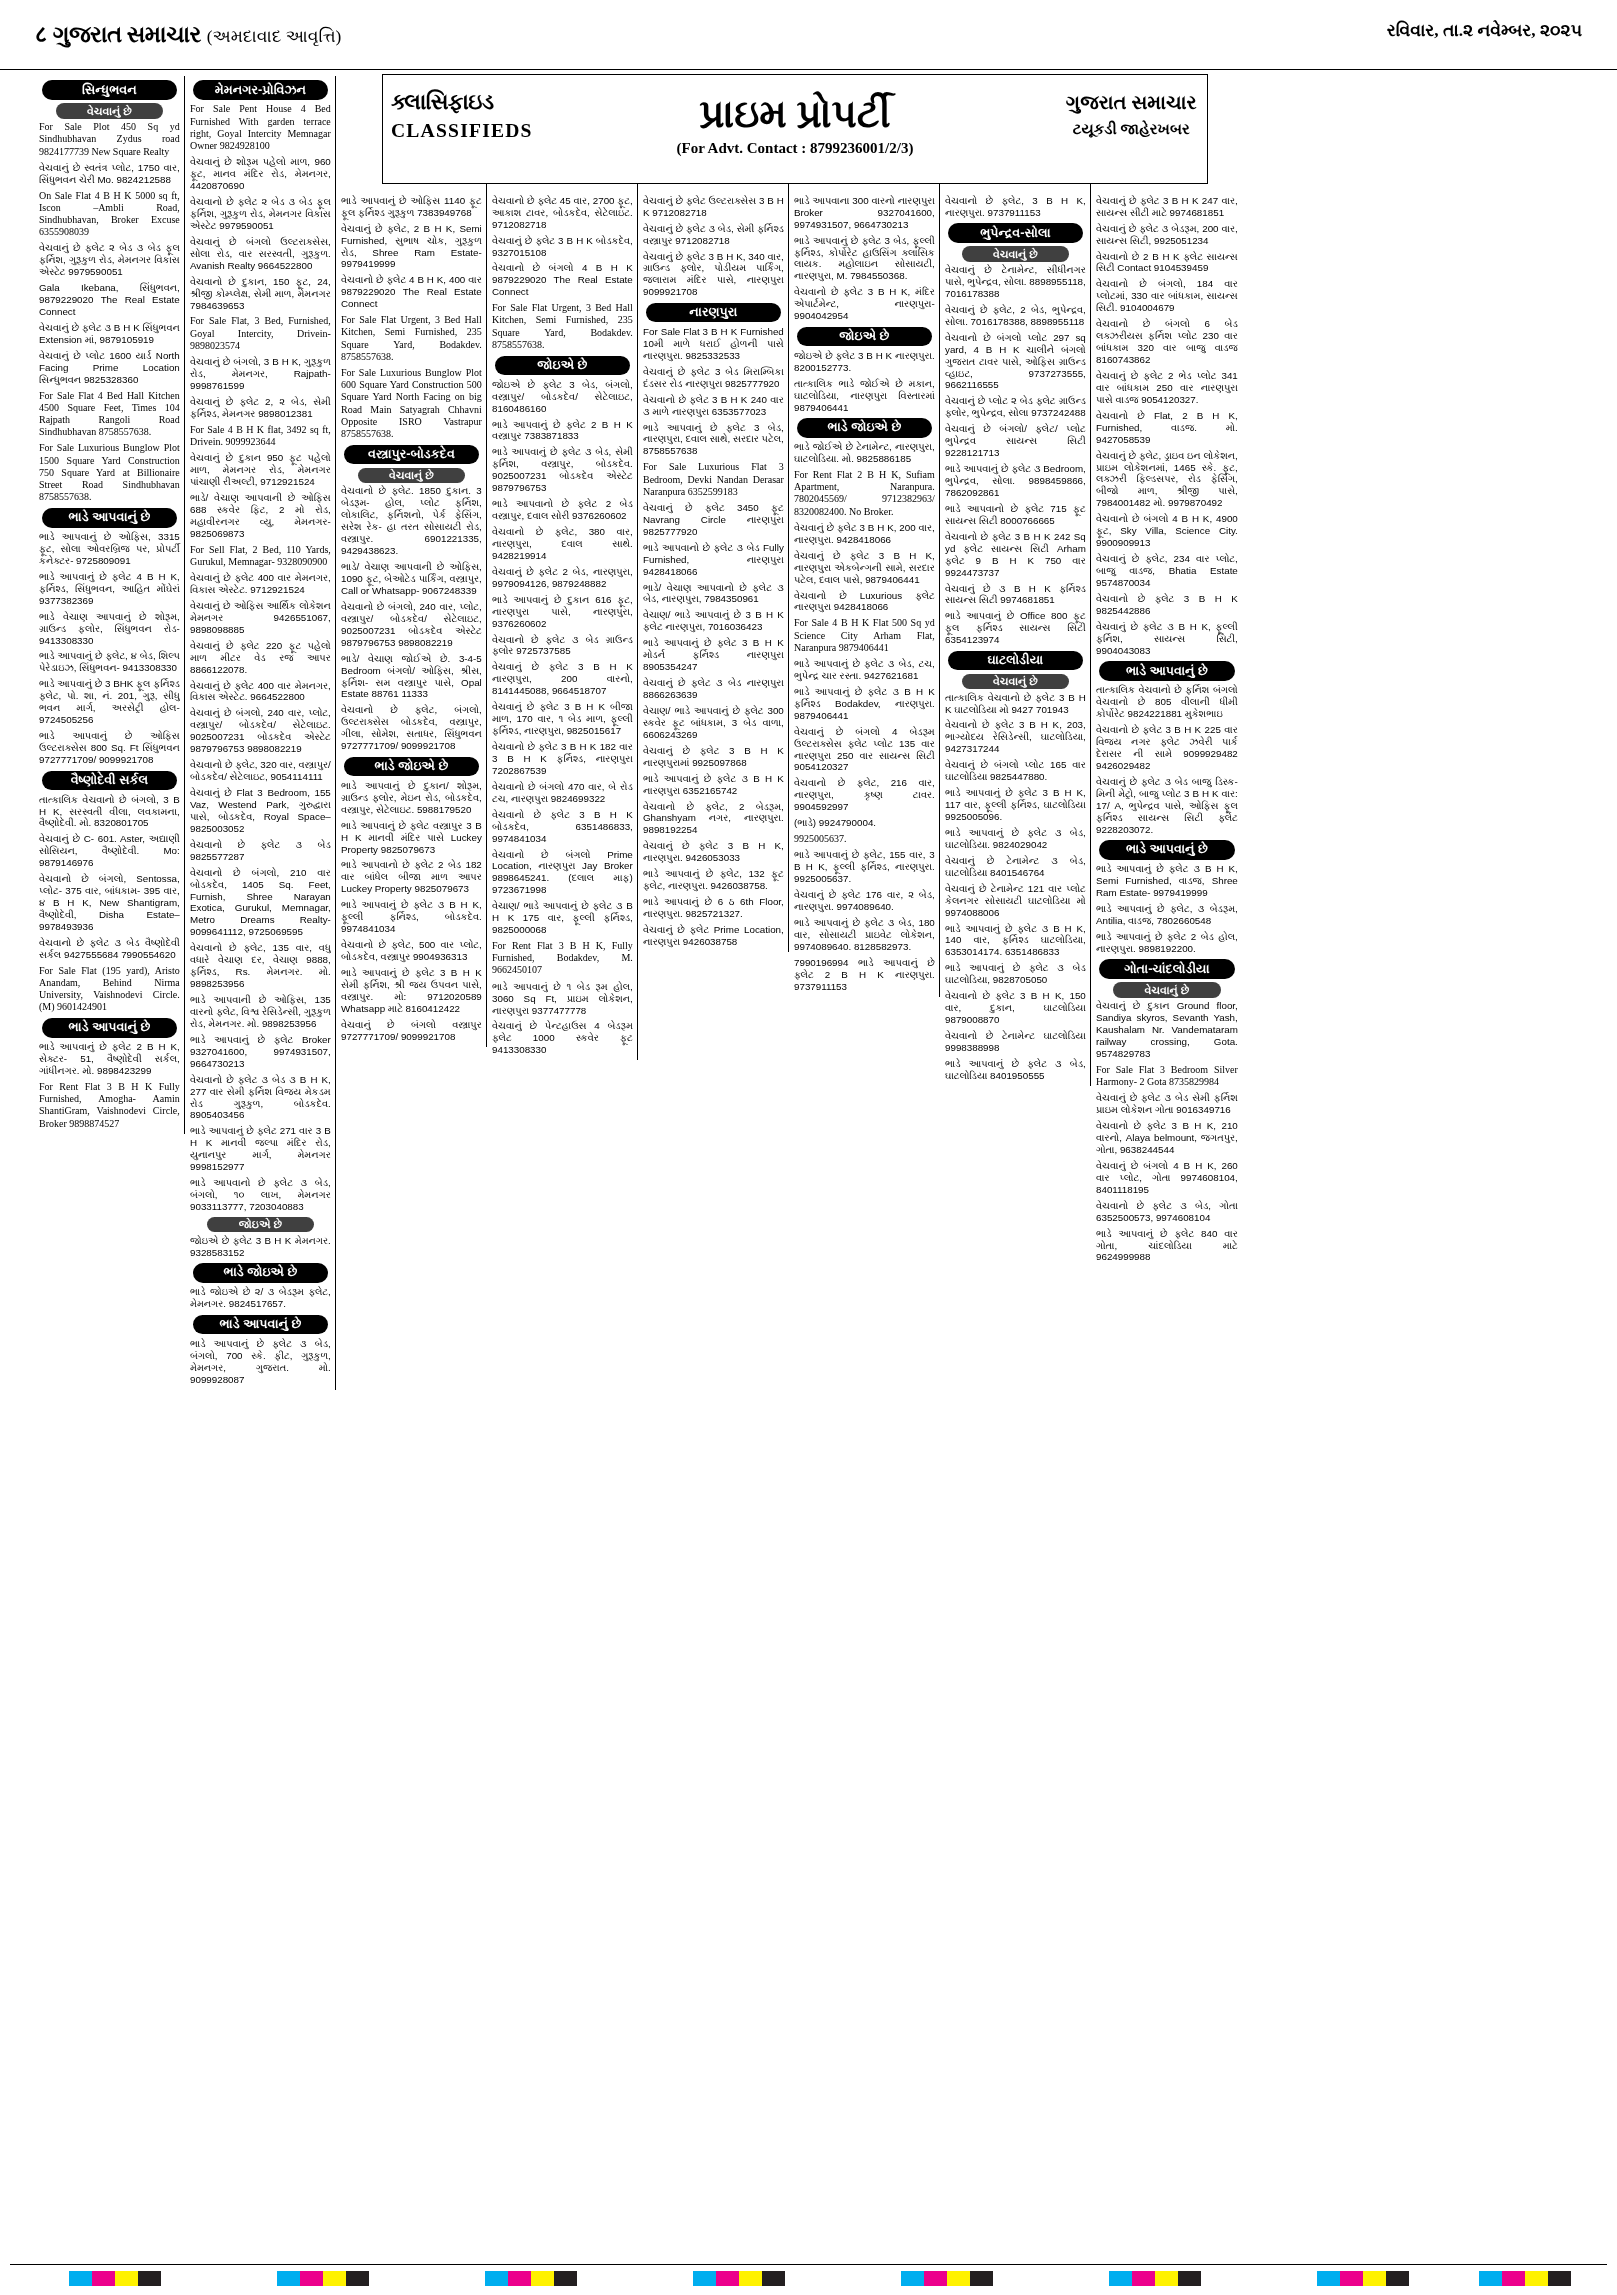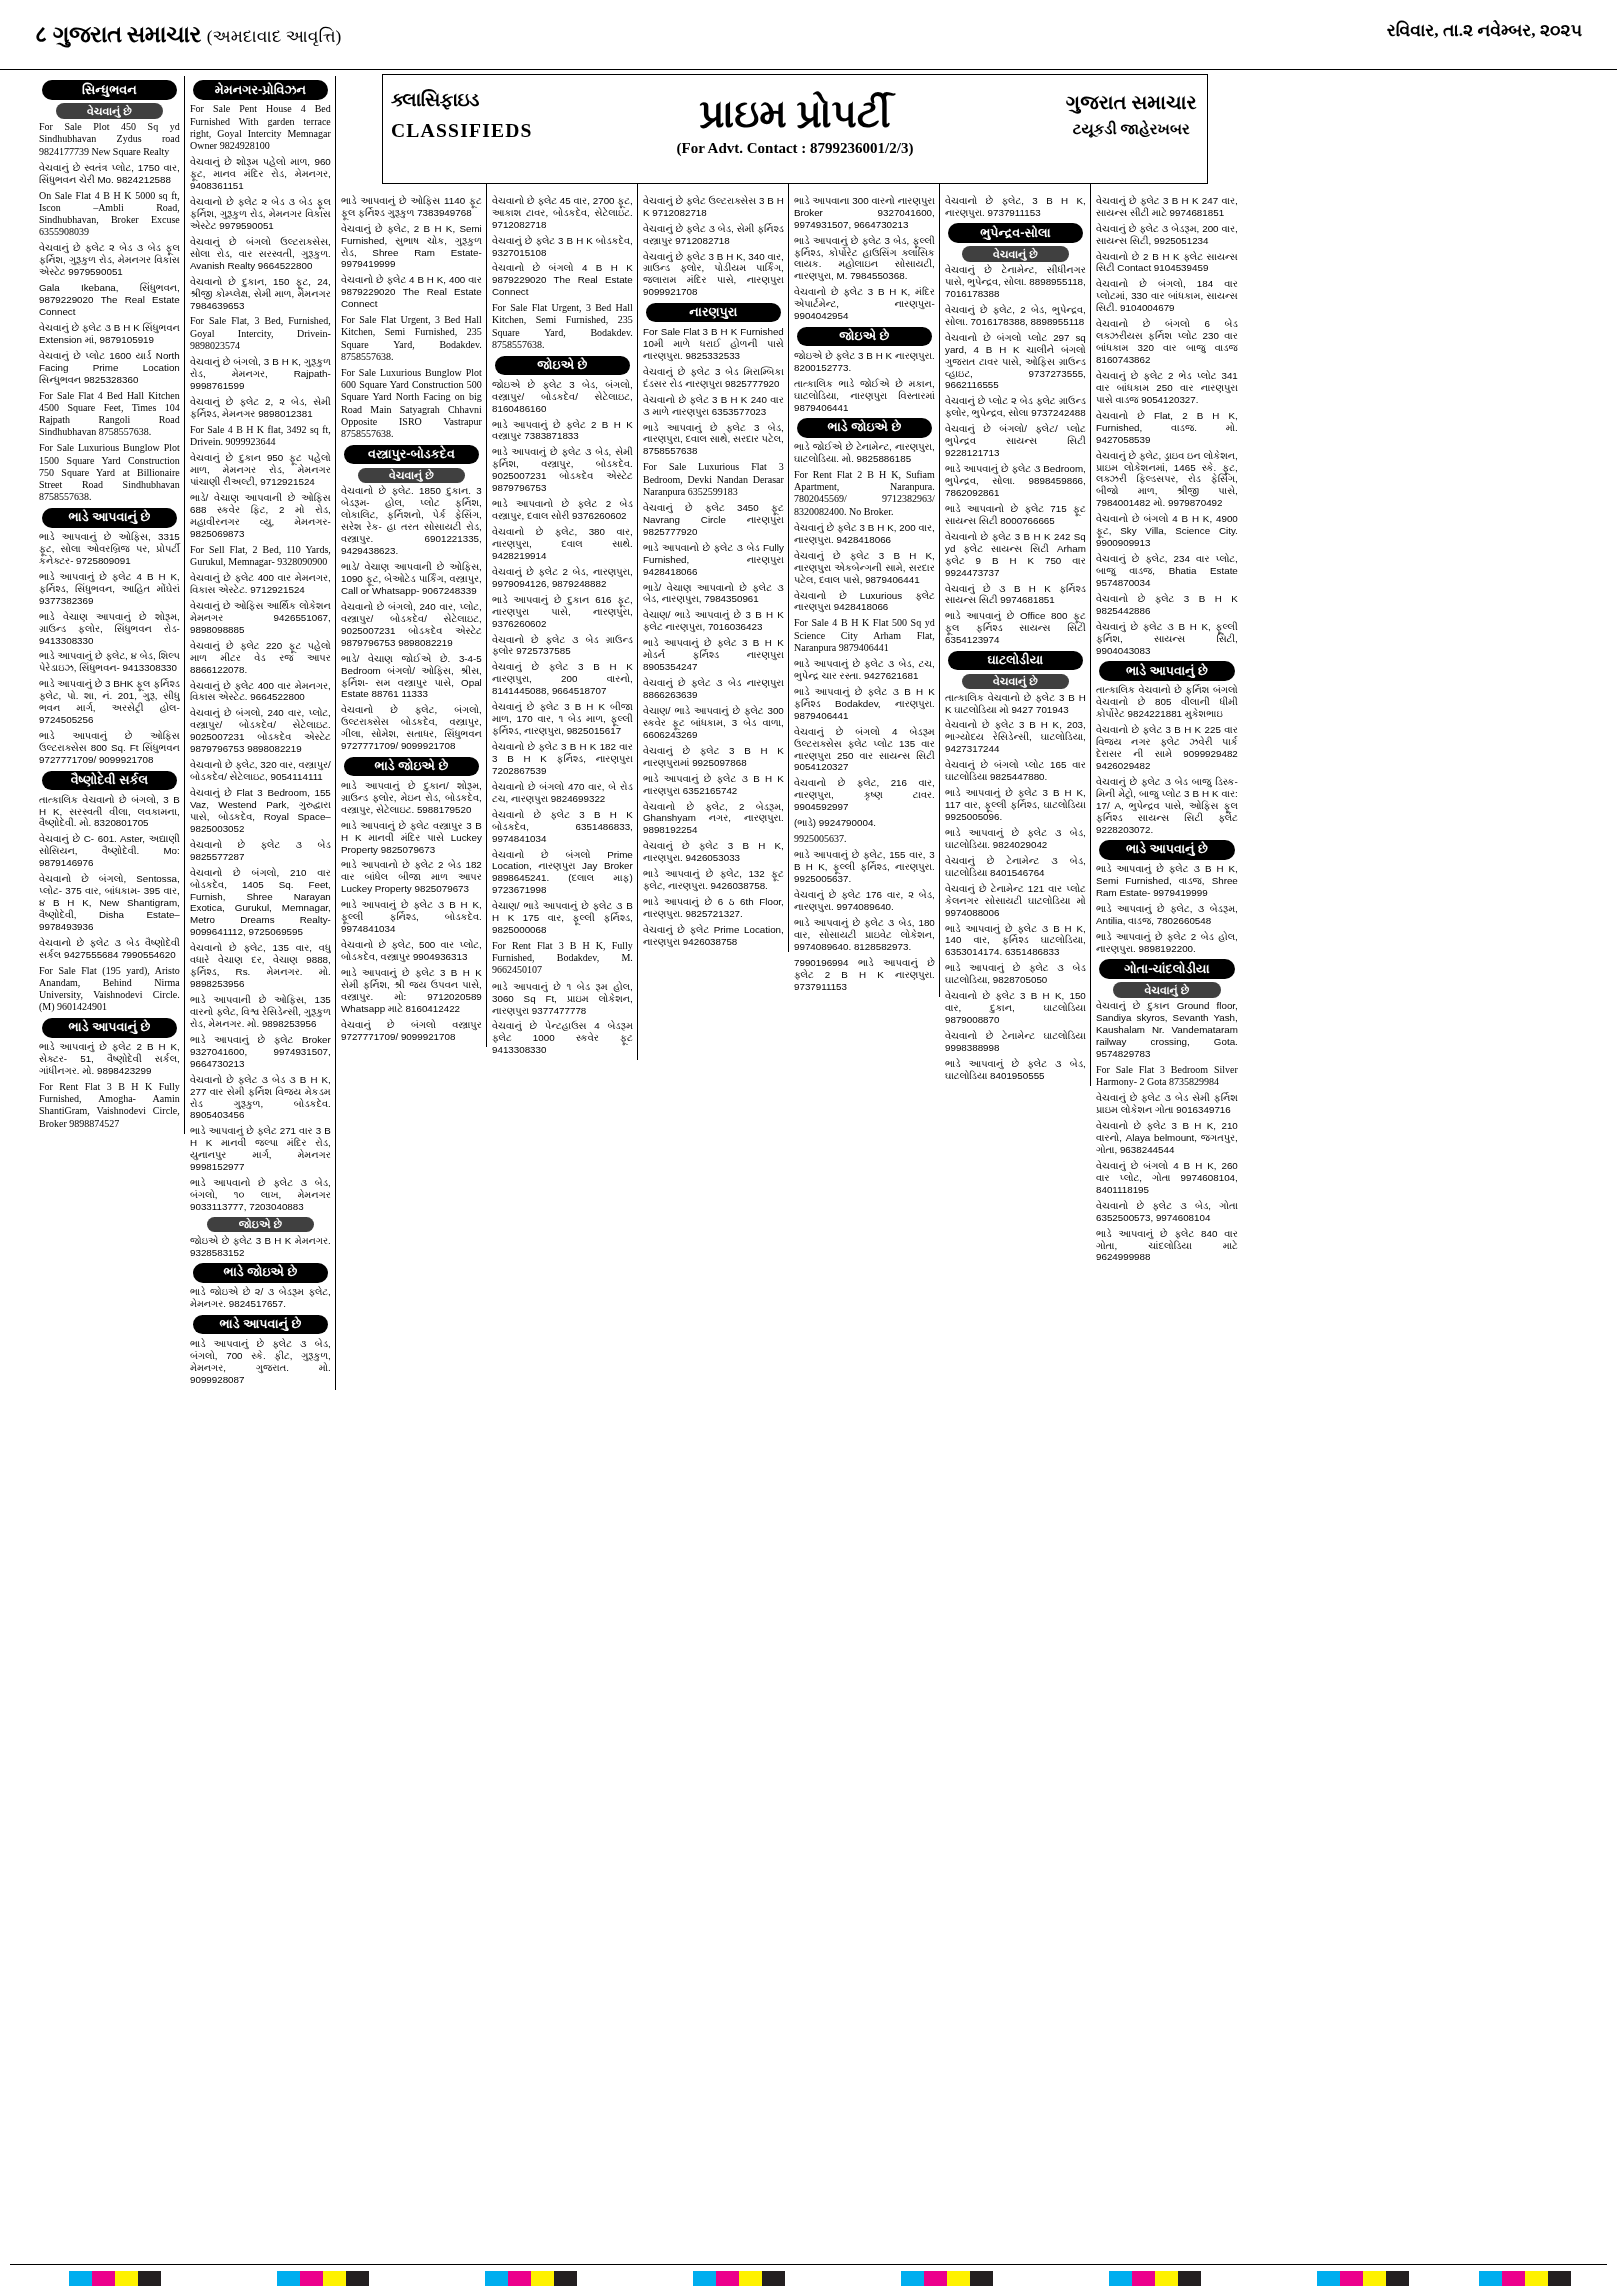--- a/index.html
+++ b/index.html
@@ -17,21 +17,21 @@
 
   
   .cols{display:flex;width:1617px;box-sizing:border-box;padding:5.8px 10.4px 0 10.4px;align-items:flex-start;margin-left:24px;}
   .col{box-sizing:border-box;padding:0 4.6px;border-right:0.6px solid #000;}
   .col:last-child{border-right:none;}
   .col-w{width:151px;}
 
   
   .banner{position:absolute;left:382px;top:74px;width:826px;height:110px;border:1.7px solid #000;background:#fff;box-sizing:border-box;}
   .banner-inner{position:relative;width:100%;height:100%;}
-  .ban-class{position:absolute;left:8px;top:14px;font-size:19px;font-weight:bold;letter-spacing:-0.6px;}
+  .ban-class{position:absolute;left:8px;top:14px;font-size:22px;font-weight:bold;letter-spacing:-0.6px;}
   .ban-class2{position:absolute;left:8px;top:45px;font-size:19.6px;font-weight:bold;letter-spacing:1.2px;}
   .ban-title{position:absolute;left:0;right:0;top:16px;text-align:center;font-size:39px;font-weight:bold;}
   .ban-sub{position:absolute;left:0;right:0;top:65px;text-align:center;font-size:15px;font-weight:bold;}
   .ban-right{position:absolute;right:10.4px;top:17.3px;text-align:center;}
   .ban-right .r1{font-size:19.6px;font-weight:bold;}
   .ban-right .r2{font-size:15px;font-weight:bold;margin-top:7px;}
 
   
   .hdr{display:block;margin:4.6px auto 3.5px auto;text-align:center;background:#000;color:#fff;font-size:12.7px;font-weight:bold;border-radius:11.6px;padding:2.3px 5.8px;width:88%;font-family:"Liberation Sans",sans-serif;}
   .sub-hdr{display:block;margin:3.5px auto 2.3px auto;text-align:center;background:#404040;color:#fff;font-size:11px;font-weight:bold;border-radius:8px;padding:1.2px 4.6px;width:70%;font-family:"Liberation Sans",sans-serif;}
@@ -100,21 +100,21 @@
         <p class="ad gu">વેચવાનો છે બંગલો, Sentossa, પ્લોટ- 375 વાર, બાંધકામ- 395 વાર, ૪ B H K, New Shantigram, વૈષ્ણોદેવી, Disha Estate– 9978493936</p>
         <p class="ad gu">વેચવાનો છે ફ્લેટ ૩ બેડ વૈષ્ણોદેવી સર્કલ 9427555684 7990554620</p>
         <p class="ad">For Sale Flat (195 yard), Aristo Anandam, Behind Nirma  University, Vaishnodevi Circle. (M) 9601424901</p>
         <div class="hdr">ભાડે આપવાનું છે</div>
         <p class="ad gu">ભાડે આપવાનું છે ફ્લેટ 2 B H K, સેક્ટર- 51, વૈષ્ણોદેવી સર્કલ, ગાંધીનગર. મો. 9898423299</p>
         <p class="ad">For Rent Flat 3 B H K Fully Furnished, Amogha- Aamin ShantiGram, Vaishnodevi Circle, Broker 9898874527</p>
       </div>
       <div class="col col-w">
         <div class="hdr">મેમનગર-પ્રોવિઝન</div>
         <p class="ad">For Sale Pent House 4 Bed Furnished With garden terrace right, Goyal Intercity Memnagar Owner 9824928100</p>
-        <p class="ad gu">વેચવાનું છે શોરૂમ પહેલો માળ, 960 ફૂટ, માનવ મંદિર રોડ, મેમનગર, 9408361151</p>
+        <p class="ad gu">વેચવાનું છે શોરૂમ પહેલો માળ, 960 ફૂટ, માનવ મંદિર રોડ, મેમનગર, 4420870690</p>
         <p class="ad gu">વેચવાનો છે ફ્લેટ ૨ બેડ ૩ બેડ ફૂલ ફર્નિશ, ગુરૂકુળ રોડ, મેમનગર   વિકાસ એસ્ટેટ 9979590051</p>
         <p class="ad gu">વેચવાનું છે બંગલો ઉલ્ટરાક્સેસ, સોલા રોડ, વાર સરસ્વતી, ગુરૂકુળ. Avanish Realty 9664522800</p>
         <p class="ad gu">વેચવાનો છે દુકાન, 150 ફૂટ, 24, શ્રીજી કોમ્પ્લેક્ષ, સેમી માળ, મેમનગર 7984639653</p>
         <p class="ad">For Sale Flat, 3 Bed, Furnished, Goyal Intercity, Drivein- 9898023574</p>
         <p class="ad gu">વેચવાનું છે બંગલો, 3 B H K, ગુરૂકુળ રોડ, મેમનગર, Rajpath- 9998761599</p>
         <p class="ad gu">વેચવાનું છે ફ્લેટ 2, ૨ બેડ, સેમી ફર્નિશ્ડ, મેમનગર 9898012381</p>
         <p class="ad">For Sale 4 B H K flat, 3492 sq ft, Drivein. 9099923644</p>
         <p class="ad gu">વેચવાનું છે દુકાન 950 ફૂટ પહેલો માળ, મેમનગર રોડ, મેમનગર પાંચાણી રીઅલ્ટી, 9712921524</p>
         <p class="ad gu">ભાડે/ વેચાણ આપવાની છે ઓફિસ 688 સ્કવેર ફિટ, 2 મો રોડ, મહાવીરનગર વ્યુ, મેમનગર- 9825069873</p>
         <p class="ad">For Sell Flat, 2 Bed, 110 Yards,            Gurukul, Memnagar- 9328090900</p>

